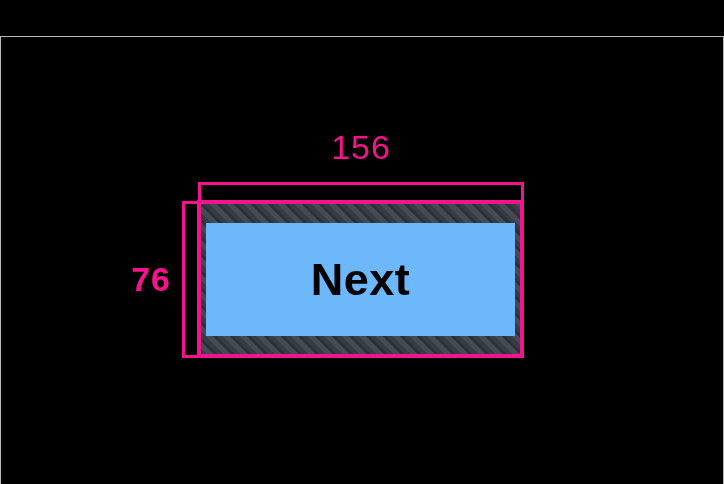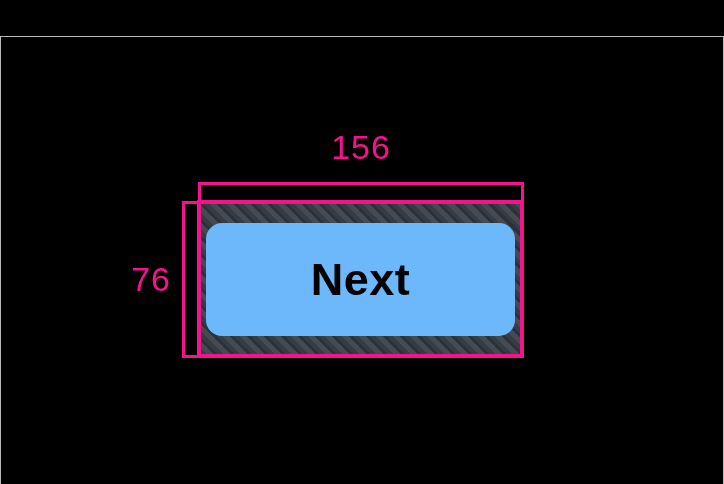--- a/index.html
+++ b/index.html
@@ -57,21 +57,21 @@
   
   .next-button {
     position: absolute;
     left: 205px;
     top: 186px;
     width: 309px;
     height: 113px;
     box-sizing: border-box;
     background: #6cb8fa;
     border: none;
-    border-radius: 16px;
+    border-radius: 0;
     color: #010101;
     font-family: "Liberation Sans", sans-serif;
     font-size: 45px;
     font-weight: bold;
     letter-spacing: 0.5px;
     display: flex;
     align-items: center;
     justify-content: center;
     padding: 0;
     cursor: pointer;
@@ -122,21 +122,21 @@
 
   .dim-height-label {
     position: absolute;
     left: 100px;
     top: 222px;
     width: 70px;
     text-align: right;
     color: #f5138d;
     font-family: "Liberation Sans", sans-serif;
     font-size: 34px;
-    font-weight: normal;
+    font-weight: bold;
     line-height: 40px;
     letter-spacing: 1px;
   }
 </style>
 </head>
 <body>
 
 <div id="canvas">
 
   <div class="dim-width-label">156</div>

